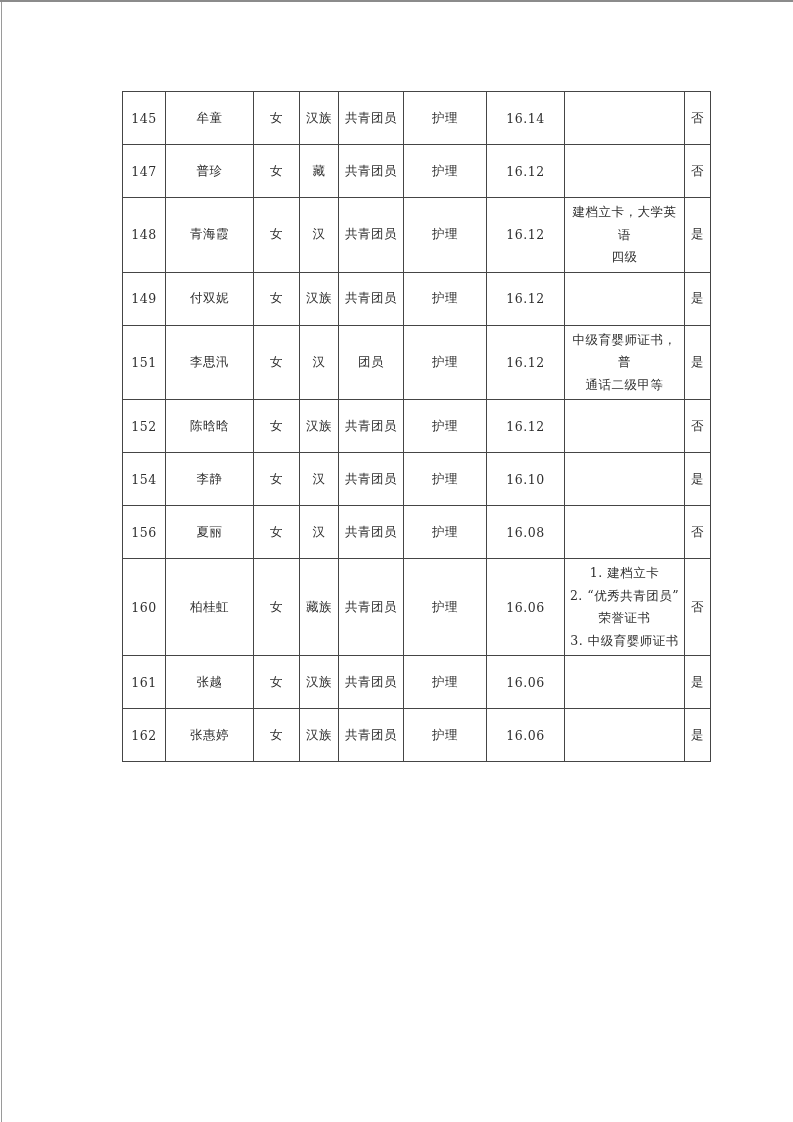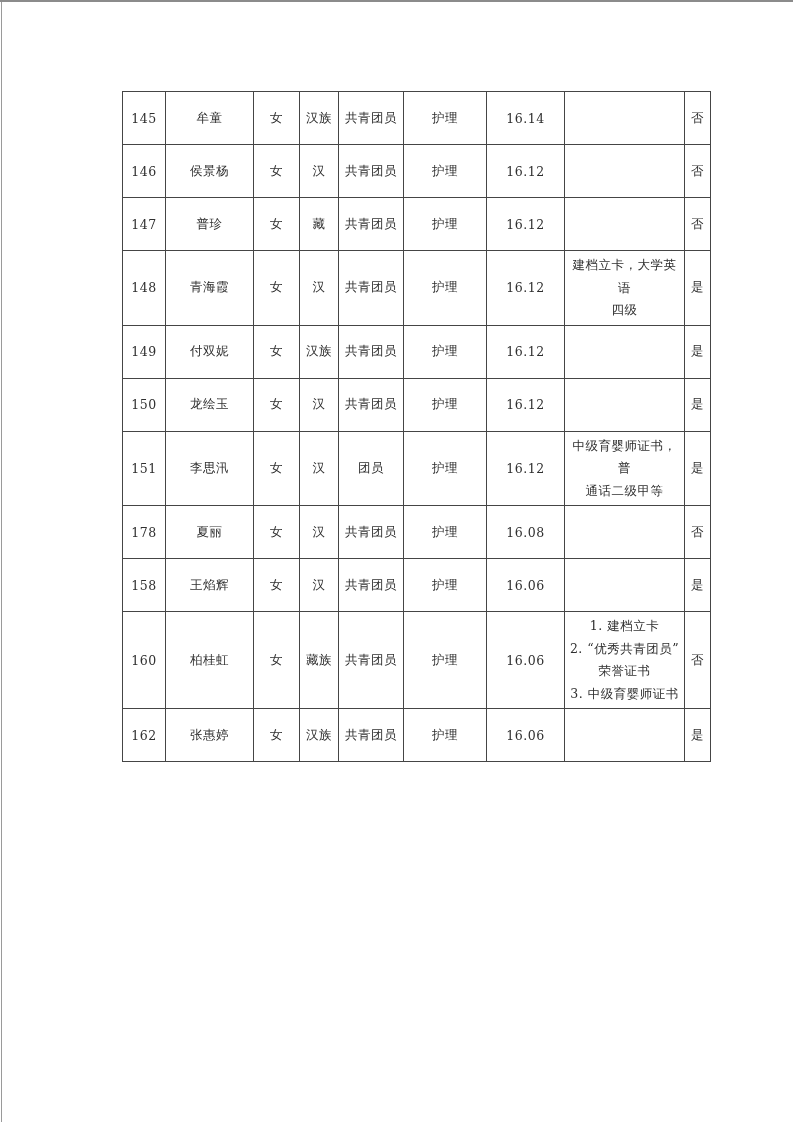--- a/index.html
+++ b/index.html
@@ -56,31 +56,20 @@
     <td class="c-name">牟童</td>
     <td class="c-gender">女</td>
     <td class="c-ethnic">汉族</td>
     <td class="c-pol">共青团员</td>
     <td class="c-major">护理</td>
     <td class="c-score">16.14</td>
     <td class="c-notes"></td>
     <td class="c-qual">否</td>
   </tr>
         <tr>
-    <td class="c-no">146</td>
-    <td class="c-name">侯景杨</td>
-    <td class="c-gender">女</td>
-    <td class="c-ethnic">汉</td>
-    <td class="c-pol">共青团员</td>
-    <td class="c-major">护理</td>
-    <td class="c-score">16.12</td>
-    <td class="c-notes"></td>
-    <td class="c-qual">否</td>
-  </tr>
-        <tr>
     <td class="c-no">147</td>
     <td class="c-name">普珍</td>
     <td class="c-gender">女</td>
     <td class="c-ethnic">藏</td>
     <td class="c-pol">共青团员</td>
     <td class="c-major">护理</td>
     <td class="c-score">16.12</td>
     <td class="c-notes"></td>
     <td class="c-qual">否</td>
   </tr>
@@ -101,77 +90,88 @@
     <td class="c-name">付双妮</td>
     <td class="c-gender">女</td>
     <td class="c-ethnic">汉族</td>
     <td class="c-pol">共青团员</td>
     <td class="c-major">护理</td>
     <td class="c-score">16.12</td>
     <td class="c-notes"></td>
     <td class="c-qual">是</td>
   </tr>
         <tr>
-    <td class="c-no">150</td>
-    <td class="c-name">龙绘玉</td>
-    <td class="c-gender">女</td>
-    <td class="c-ethnic">汉</td>
-    <td class="c-pol">共青团员</td>
-    <td class="c-major">护理</td>
-    <td class="c-score">16.12</td>
-    <td class="c-notes"></td>
-    <td class="c-qual">是</td>
-  </tr>
-        <tr>
     <td class="c-no">151</td>
     <td class="c-name">李思汛</td>
     <td class="c-gender">女</td>
     <td class="c-ethnic">汉</td>
     <td class="c-pol">团员</td>
     <td class="c-major">护理</td>
     <td class="c-score">16.12</td>
     <td class="c-notes">中级育婴师证书，普
 通话二级甲等</td>
     <td class="c-qual">是</td>
   </tr>
         <tr>
-    <td class="c-no">178</td>
+    <td class="c-no">152</td>
+    <td class="c-name">陈晗晗</td>
+    <td class="c-gender">女</td>
+    <td class="c-ethnic">汉族</td>
+    <td class="c-pol">共青团员</td>
+    <td class="c-major">护理</td>
+    <td class="c-score">16.12</td>
+    <td class="c-notes"></td>
+    <td class="c-qual">否</td>
+  </tr>
+        <tr>
+    <td class="c-no">154</td>
+    <td class="c-name">李静</td>
+    <td class="c-gender">女</td>
+    <td class="c-ethnic">汉</td>
+    <td class="c-pol">共青团员</td>
+    <td class="c-major">护理</td>
+    <td class="c-score">16.10</td>
+    <td class="c-notes"></td>
+    <td class="c-qual">是</td>
+  </tr>
+        <tr>
+    <td class="c-no">156</td>
     <td class="c-name">夏丽</td>
     <td class="c-gender">女</td>
     <td class="c-ethnic">汉</td>
     <td class="c-pol">共青团员</td>
     <td class="c-major">护理</td>
     <td class="c-score">16.08</td>
     <td class="c-notes"></td>
     <td class="c-qual">否</td>
-  </tr>
-        <tr>
-    <td class="c-no">158</td>
-    <td class="c-name">王焰辉</td>
-    <td class="c-gender">女</td>
-    <td class="c-ethnic">汉</td>
-    <td class="c-pol">共青团员</td>
-    <td class="c-major">护理</td>
-    <td class="c-score">16.06</td>
-    <td class="c-notes"></td>
-    <td class="c-qual">是</td>
   </tr>
         <tr>
     <td class="c-no">160</td>
     <td class="c-name">柏桂虹</td>
     <td class="c-gender">女</td>
     <td class="c-ethnic">藏族</td>
     <td class="c-pol">共青团员</td>
     <td class="c-major">护理</td>
     <td class="c-score">16.06</td>
     <td class="c-notes">1. 建档立卡
 2. “优秀共青团员”
 荣誉证书
 3. 中级育婴师证书</td>
     <td class="c-qual">否</td>
+  </tr>
+        <tr>
+    <td class="c-no">161</td>
+    <td class="c-name">张越</td>
+    <td class="c-gender">女</td>
+    <td class="c-ethnic">汉族</td>
+    <td class="c-pol">共青团员</td>
+    <td class="c-major">护理</td>
+    <td class="c-score">16.06</td>
+    <td class="c-notes"></td>
+    <td class="c-qual">是</td>
   </tr>
         <tr>
     <td class="c-no">162</td>
     <td class="c-name">张惠婷</td>
     <td class="c-gender">女</td>
     <td class="c-ethnic">汉族</td>
     <td class="c-pol">共青团员</td>
     <td class="c-major">护理</td>
     <td class="c-score">16.06</td>
     <td class="c-notes"></td>

